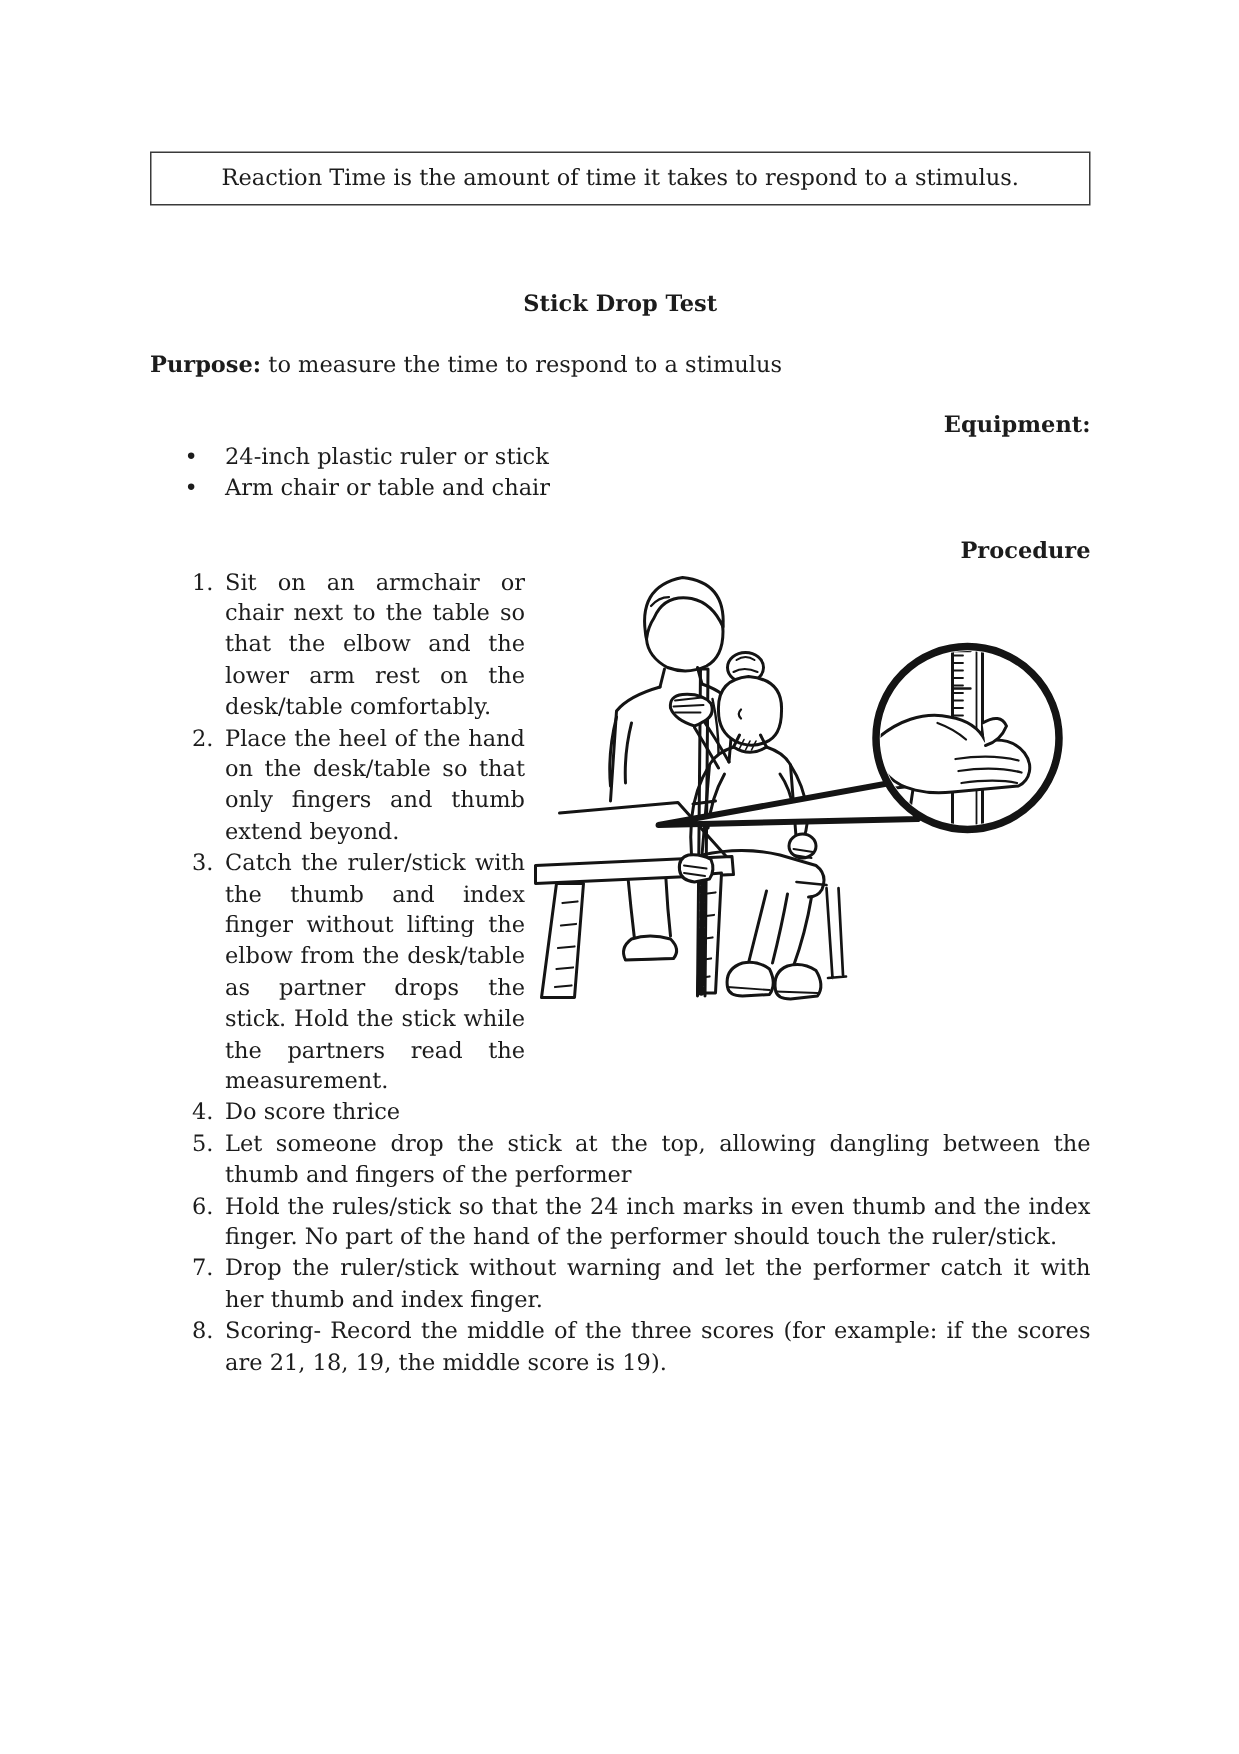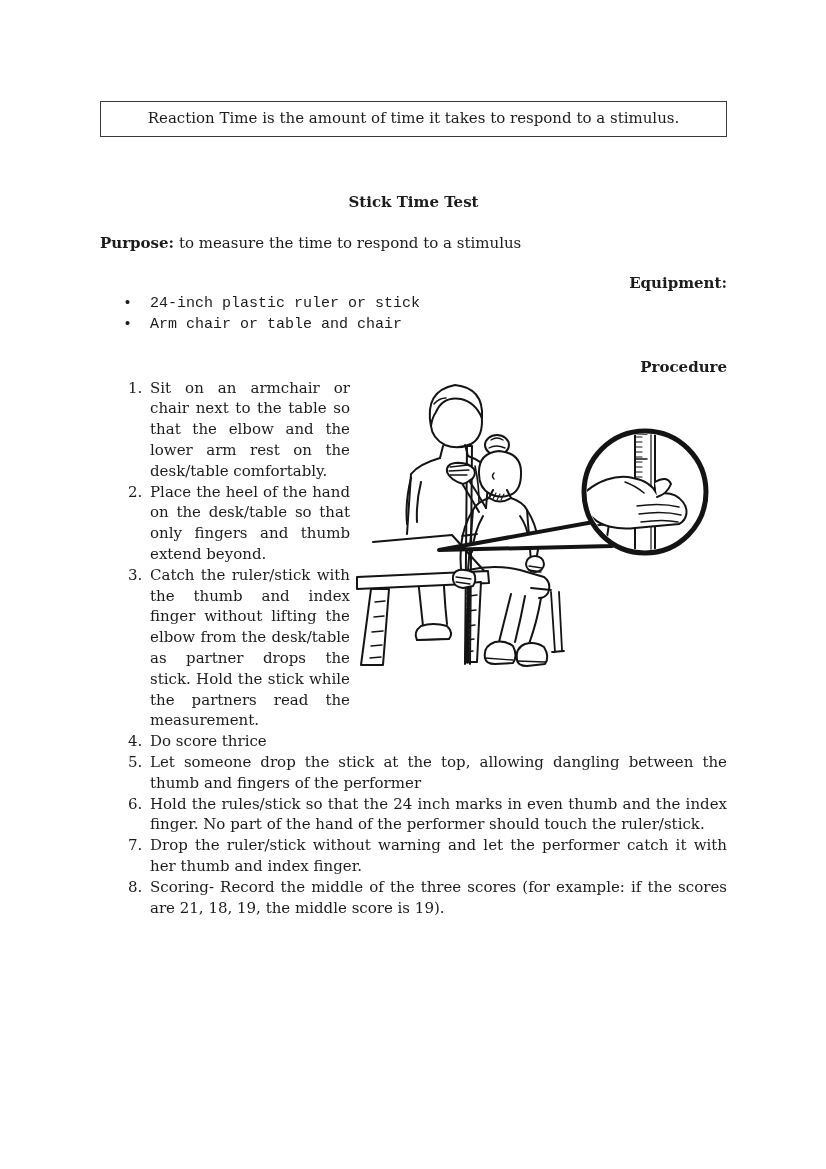--- a/index.html
+++ b/index.html
@@ -31,21 +31,20 @@
     margin-top: 55px;
     font-weight: bold;
     text-align: center;
   }
   .purpose-line { margin-top: 20px; }
   .bold { font-weight: bold; text-align: right; }
   .equipment-block { margin-top: 20px; }
   .bullet-item {
     margin-left: 50px;
     text-indent: -27px;
-    font-family: Liberation Mono, monospace;
   }
   .bullet-marker {
     display: inline-block;
     width: 27px;
     text-indent: 0;
   }
   .procedure-block { margin-top: 21px; }
   .steps { }
   .illustration {
     float: right;
@@ -74,21 +73,21 @@
 </head>
 <body>
 
 <div class="page">
   <div class="content">
 
     <div class="def-box">
       <span>Reaction Time is the amount of time it takes to respond to a stimulus.</span>
     </div>
 
-    <div class="doc-title">Stick Time Test</div>
+    <div class="doc-title">Stick Drop Test</div>
 
     <div class="purpose-line">
       <span class="bold">Purpose:</span>
       <span>to measure the time to respond to a stimulus</span>
     </div>
 
     <div class="equipment-block">
       <div class="bold">Equipment:</div>
       <div class="bullet-item">
         <span class="bullet-marker">•</span><span>24-inch plastic ruler or stick</span>

